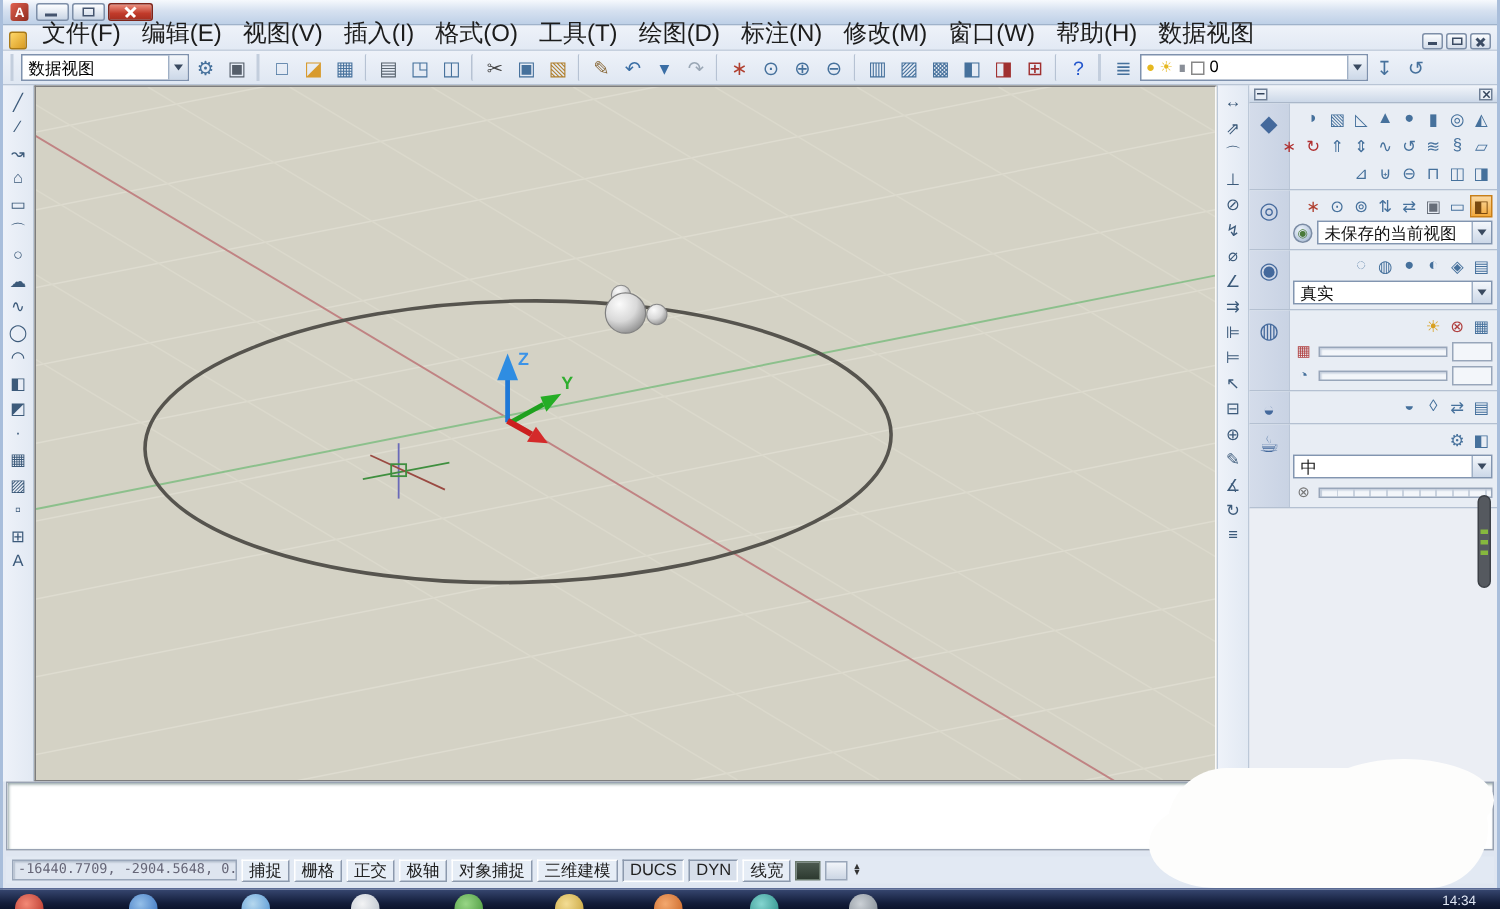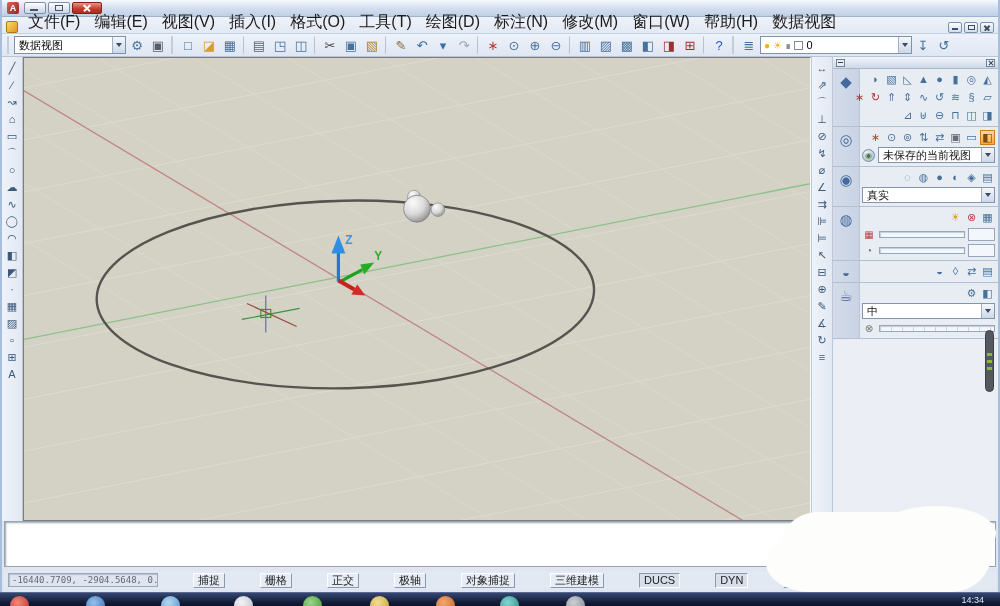--- a/index.html
+++ b/index.html
@@ -100,21 +100,21 @@
     font-size:11px; color:#111; display:flex; flex-direction:column; justify-content:space-between; }
   .cmd-history { padding:3px 5px 0; }
   .cmd-prompt { padding:0 5px 4px; border-top:1px solid #e2e2e2; padding-top:3px; }
 
   .status { position:absolute; left:2px; right:2px; top:571px; height:18px; background:#e2e9f3;
     display:flex; align-items:center; gap:3px; padding:0 4px; font-size:11px; color:#222; }
   .coords { width:150px; height:14px; flex:none; border:1px solid #9aa7ba; box-shadow:inset 1px 1px 1px #b4bfce;
     background:#dee5ef; color:#667; font-family:"DejaVu Sans Mono",monospace; font-size:9px;
     display:flex; align-items:center; padding:0 3px; white-space:nowrap; overflow:hidden; }
   .toggle { height:15px; padding:0 4px; display:flex; align-items:center; border:1px solid #fff;
-    border-right-color:#8c99ad; border-bottom-color:#8c99ad; background:#e6edf6; cursor:default; white-space:nowrap;margin-left:32px; }
+    border-right-color:#8c99ad; border-bottom-color:#8c99ad; background:#e6edf6; cursor:default; white-space:nowrap; }
   .toggle.pressed { border:1px solid #8c99ad; border-right-color:#fff; border-bottom-color:#fff; background:#d7dfeb; }
   .st-icon1 { width:17px; height:13px; background:linear-gradient(#4c5a50,#2d3a30); border:1px solid #6a7a6e; }
   .st-icon2 { width:15px; height:13px; background:linear-gradient(#f2f5fa,#ccd6e4); border:1px solid #9aa7ba; }
   .st-arrows { display:flex; flex-direction:column; line-height:4px; font-size:6px; color:#333; }
 
   
   .taskbar { position:absolute; left:0; right:0; bottom:0; height:14px; z-index:40;
     background:linear-gradient(#36466f,#131d3a 70%,#0c142c); border-top:1px solid #5a6a94; overflow:hidden; }
   .tb-orb { position:absolute; top:3px; width:19px; height:19px; border-radius:50%; opacity:.95; }
   .tb-time { position:absolute; right:16px; top:2px; color:#dfe6f4; font-size:9px; }

